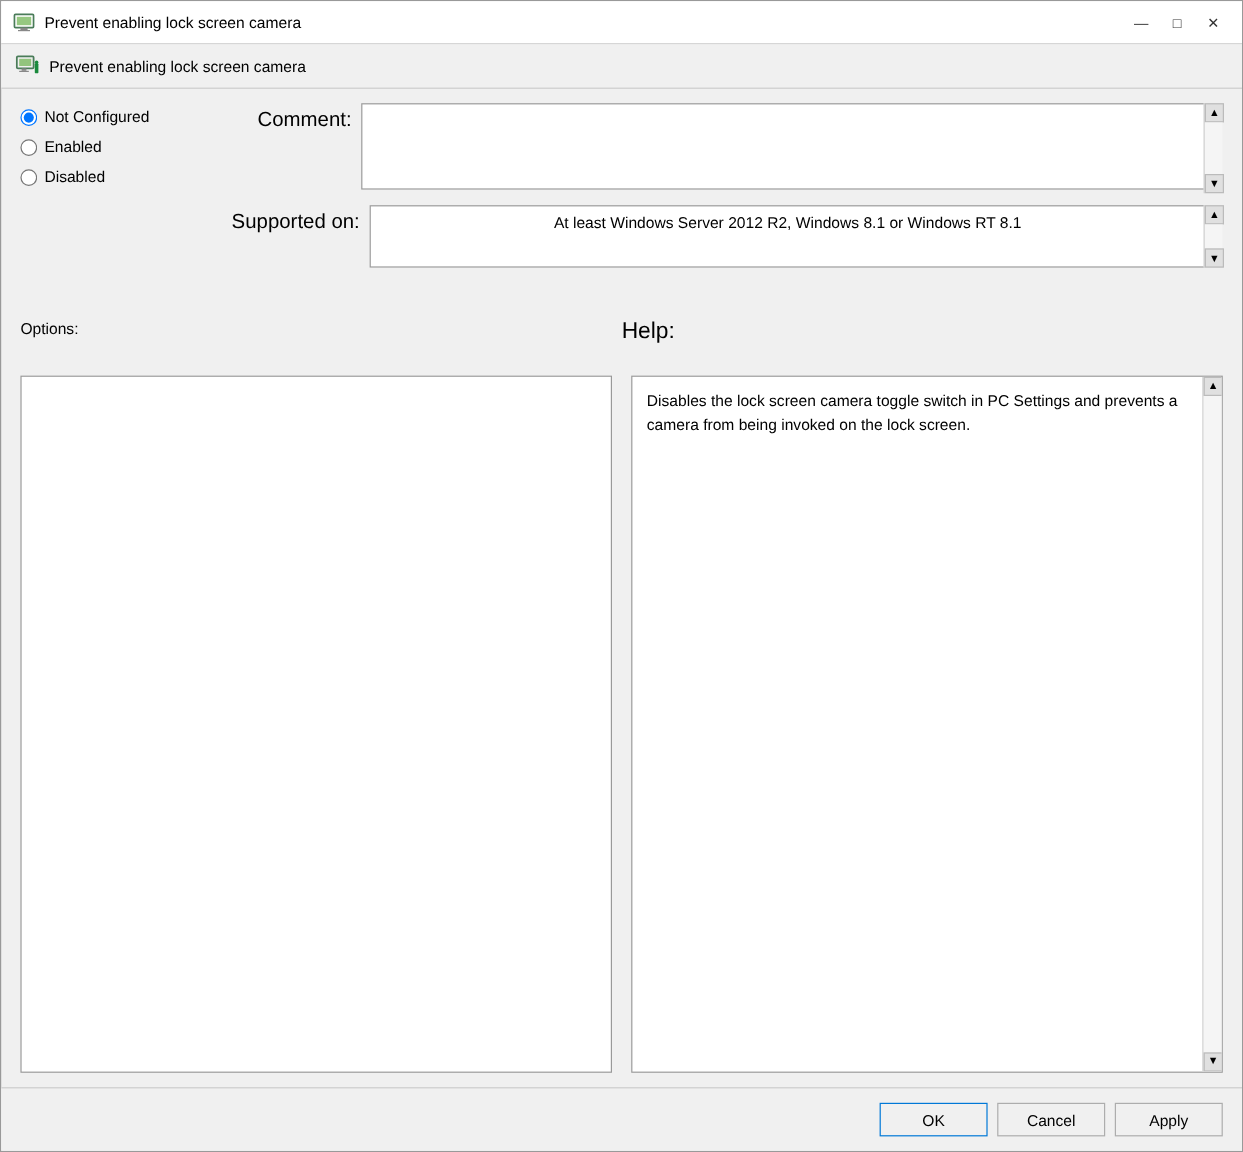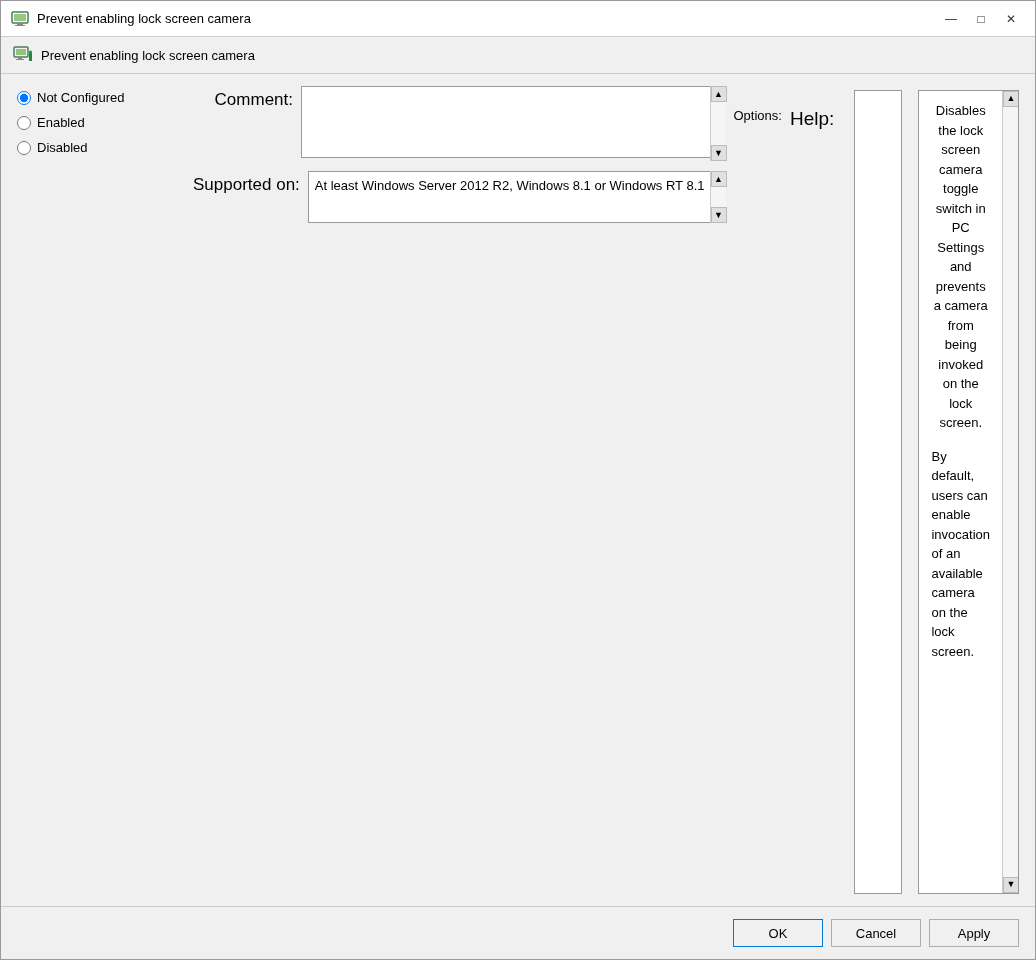--- a/index.html
+++ b/index.html
@@ -116,22 +116,22 @@
     }
 
     .btn.primary {
       border-color: #0078d7;
     }
 
     .content {
       flex: 1;
       padding: 12px 16px;
       display: flex;
-      flex-direction: row;
-      gap: 8px;
+      flex-direction: column;
+      gap: 21px;
     }
 
     .top-section {
       display: flex;
       gap: 16px;
     }
 
     .radio-group {
       display: flex;
       flex-direction: column;
@@ -285,20 +285,21 @@
     }
 
     .textarea-wrapper .scrollbar-fake {
       right: 0;
     }
 
     .supported-wrapper {
       position: relative;
       flex: 1;
       height: 52px;
+      text-align: center;
     }
 
     .supported-field {
       width: 100%;
       height: 52px;
       border: 1px solid #999;
       background: #fff;
       padding: 6px 20px 6px 6px;
       font-size: 13px;
       overflow: hidden;
@@ -407,22 +408,21 @@
     </div>
 
     <div class="options-help-section" style="flex:1; gap:8px;">
 
       <div class="options-col" style="flex:1; display:flex; flex-direction:column;">
         <div class="options-box" style="flex:1; min-height:420px; border:1px solid #999; background:#fff;"></div>
       </div>
 
       <div class="help-col" style="flex:1; display:flex; flex-direction:column; position:relative;">
         <div class="help-box" style="flex:1; min-height:420px; border:1px solid #999; background:#fff; padding:10px 28px 10px 12px; font-size:13px; line-height:1.5; overflow:hidden; position:relative;">
-          <p style="margin-bottom:14px;text-align:center;">Disables the lock screen camera toggle switch in PC Settings and prevents a camera from being invoked on the lock screen.</p>
-          <p style="margin-bottom:14px;">By default, users can enable invocation of an available camera on the lock screen.</p>
+          <p style="margin-bottom:14px;">Disables the lock screen camera toggle switch in PC Settings and prevents a camera from being invoked on the lock screen.</p>
           <div style="position:absolute; right:0; top:0; width:16px; height:100%; background:#f0f0f0; border-left:1px solid #ccc; display:flex; flex-direction:column;">
             <div style="width:16px; height:16px; background:#e0e0e0; border:1px solid #bbb; display:flex; align-items:center; justify-content:center; font-size:9px; cursor:pointer; flex-shrink:0;">▲</div>
             <div style="flex:1; background:#f5f5f5;"></div>
             <div style="width:16px; height:16px; background:#e0e0e0; border:1px solid #bbb; display:flex; align-items:center; justify-content:center; font-size:9px; cursor:pointer; flex-shrink:0;">▼</div>
           </div>
         </div>
       </div>
     </div>
   </div>
 

